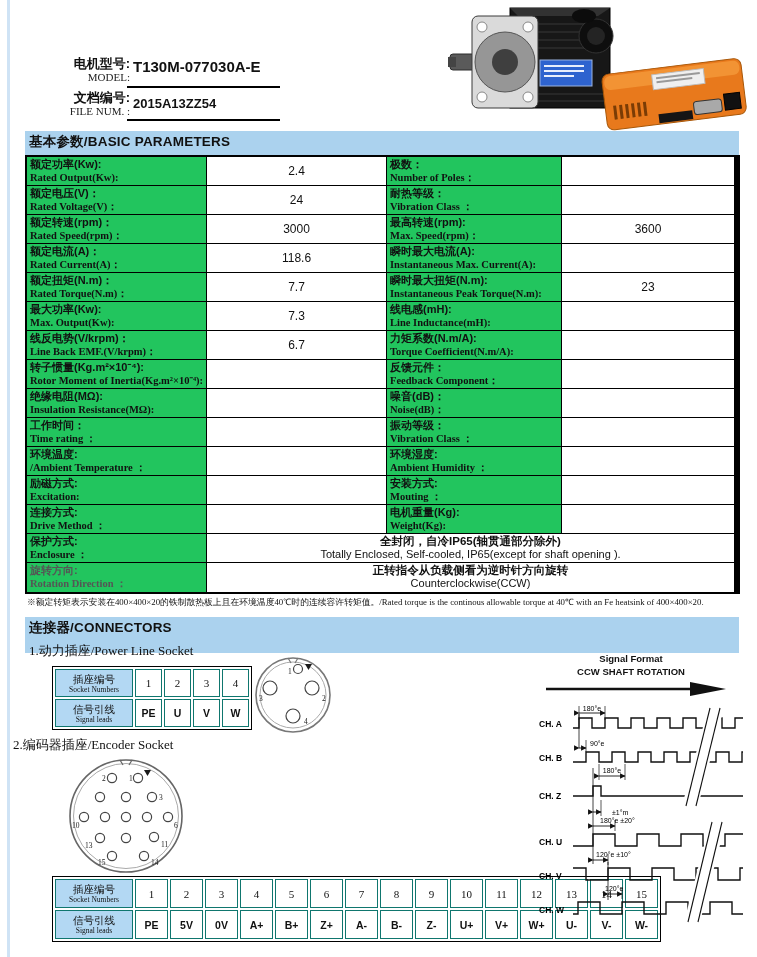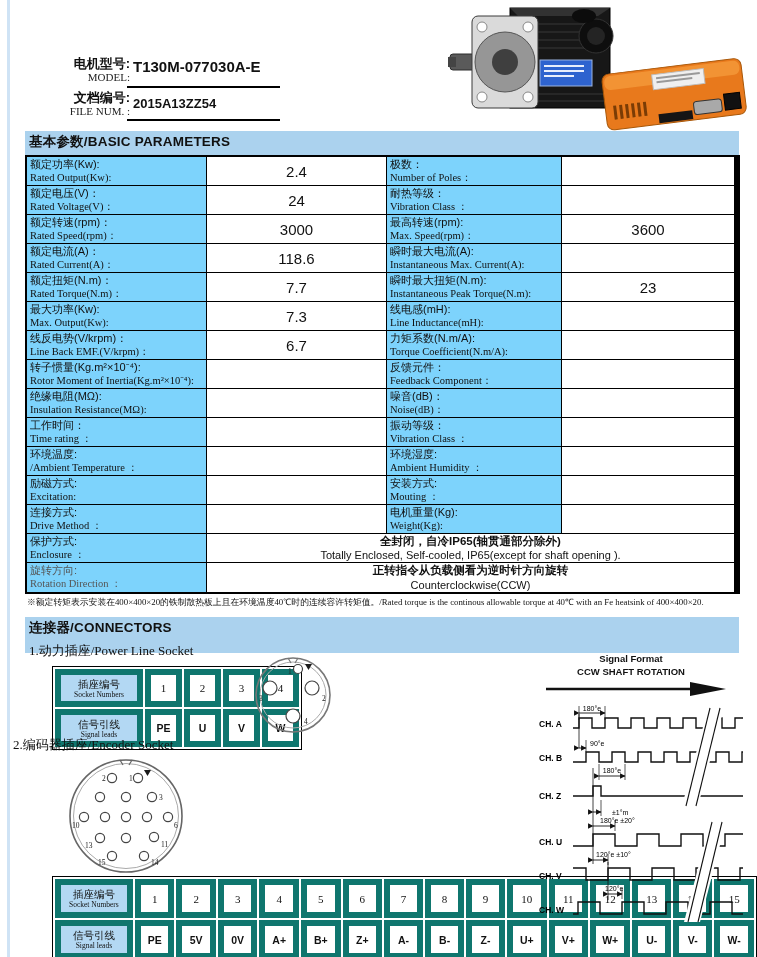--- a/index.html
+++ b/index.html
@@ -20,37 +20,37 @@
   .band{position:absolute;left:25px;width:714px;height:36px;background:#abd2ee;
         font-size:13.5px;font-weight:bold;line-height:21px;padding-left:4px;box-sizing:border-box;letter-spacing:0.2px;}
 
   
   .bt{position:absolute;left:25px;top:155px;width:711px;border:2px solid #000;background:#000;
       display:grid;grid-template-columns:180px 180px 175px 172px;
       grid-auto-rows:29px;}
   .bt .cell{background:#fff;border-right:1.6px solid #000;border-bottom:1.6px solid #000;overflow:hidden;}
   .bt .cR{border-right:none;}
   .bt .cB{border-bottom:none;}
-  .bt .lbl{background:#7dd3fc;padding:1px 0 16px 3px;}
+  .bt .lbl{background:#22c55e;padding:1px 0 16px 3px;font-weight:bold;}
   .bt .lbl .cn{font-size:11px;line-height:13px;white-space:nowrap;}
   .bt .lbl .en{font-family:"Liberation Serif",serif;font-size:10.5px;line-height:13px;white-space:nowrap;}
-  .bt .val{display:flex;align-items:center;justify-content:center;font-size:15px;font-weight:500;}
-  .bt .span{grid-column:2 / 5;display:flex;flex-direction:column;align-items:center;justify-content:space-between;}
+  .bt .val{display:flex;align-items:center;justify-content:center;font-size:12px;font-weight:500;}
+  .bt .span{grid-column:2 / 5;display:flex;flex-direction:column;align-items:center;justify-content:flex-start;}
   .bt .spcn{font-size:11.5px;font-weight:bold;line-height:14px;}
   .bt .spen{font-family:Liberation Sans, sans-serif;font-size:11px;line-height:13px;}
   .bt .muted .cn,.bt .muted .en{color:#555;}
 
   .footnote{position:absolute;left:27px;top:596px;width:712px;font-family:"Liberation Serif",serif;
             font-size:8.8px;color:#111;white-space:nowrap;}
 
   .subhead{position:absolute;font-family:"Liberation Serif",serif;font-size:13px;color:#111;text-align:right;}
 
   
   .stbl{position:absolute;border-collapse:separate;border-spacing:2px;background:#fff;border:1.5px solid #000;}
-  .stbl td{border:6px solid #0f766e;text-align:center;vertical-align:middle;background:#fff;}
+  .stbl td{border:1px solid #0f766e;text-align:center;vertical-align:middle;background:#fff;}
   .stbl .slbl{background:#b3d8f3;width:74px;}
   .stbl .scn{font-size:10.5px;line-height:12px;}
   .stbl .sen{font-family:"Liberation Serif",serif;font-size:7.5px;line-height:9px;}
   .stbl .num{font-family:"Liberation Serif",serif;font-size:11px;}
   .stbl .lead{font-size:10.5px;font-weight:bold;}
   .pwr td.num,.pwr td.lead{width:23px;height:24px;}
   .enc td.num,.enc td.lead{width:29px;height:25px;}
 
   
   .sig{position:absolute;left:538px;top:652px;width:219px;height:300px;}

